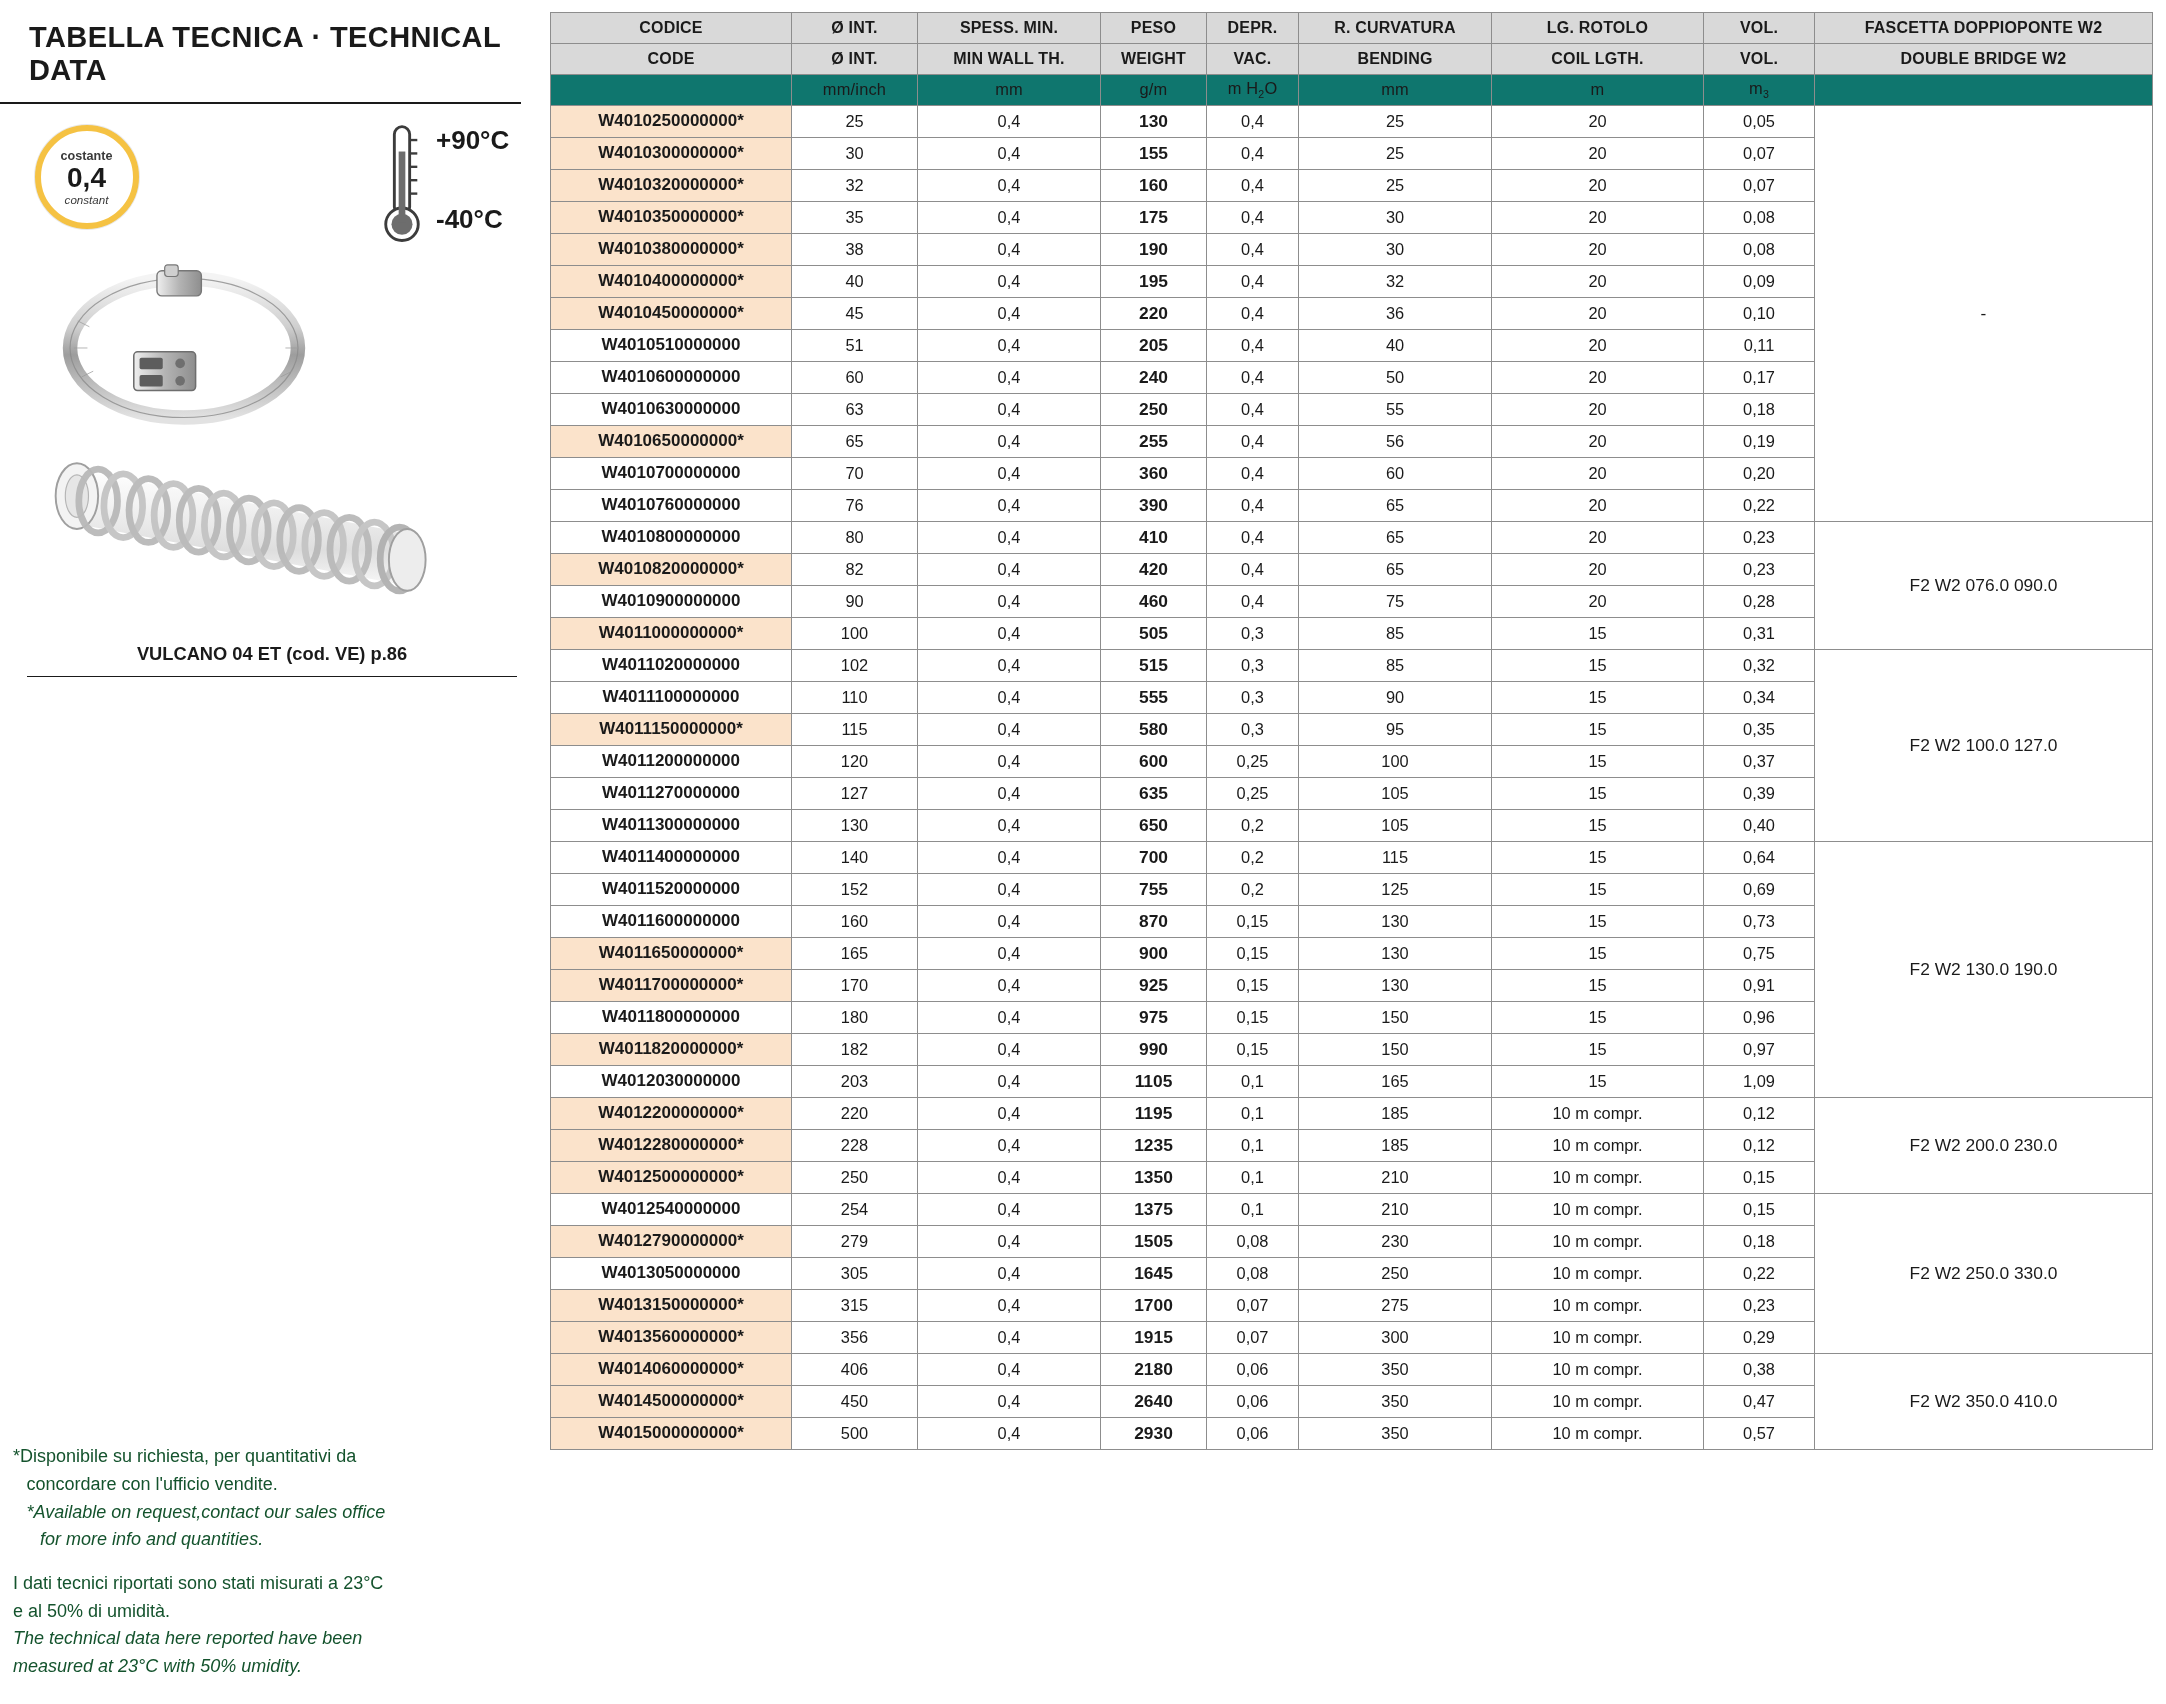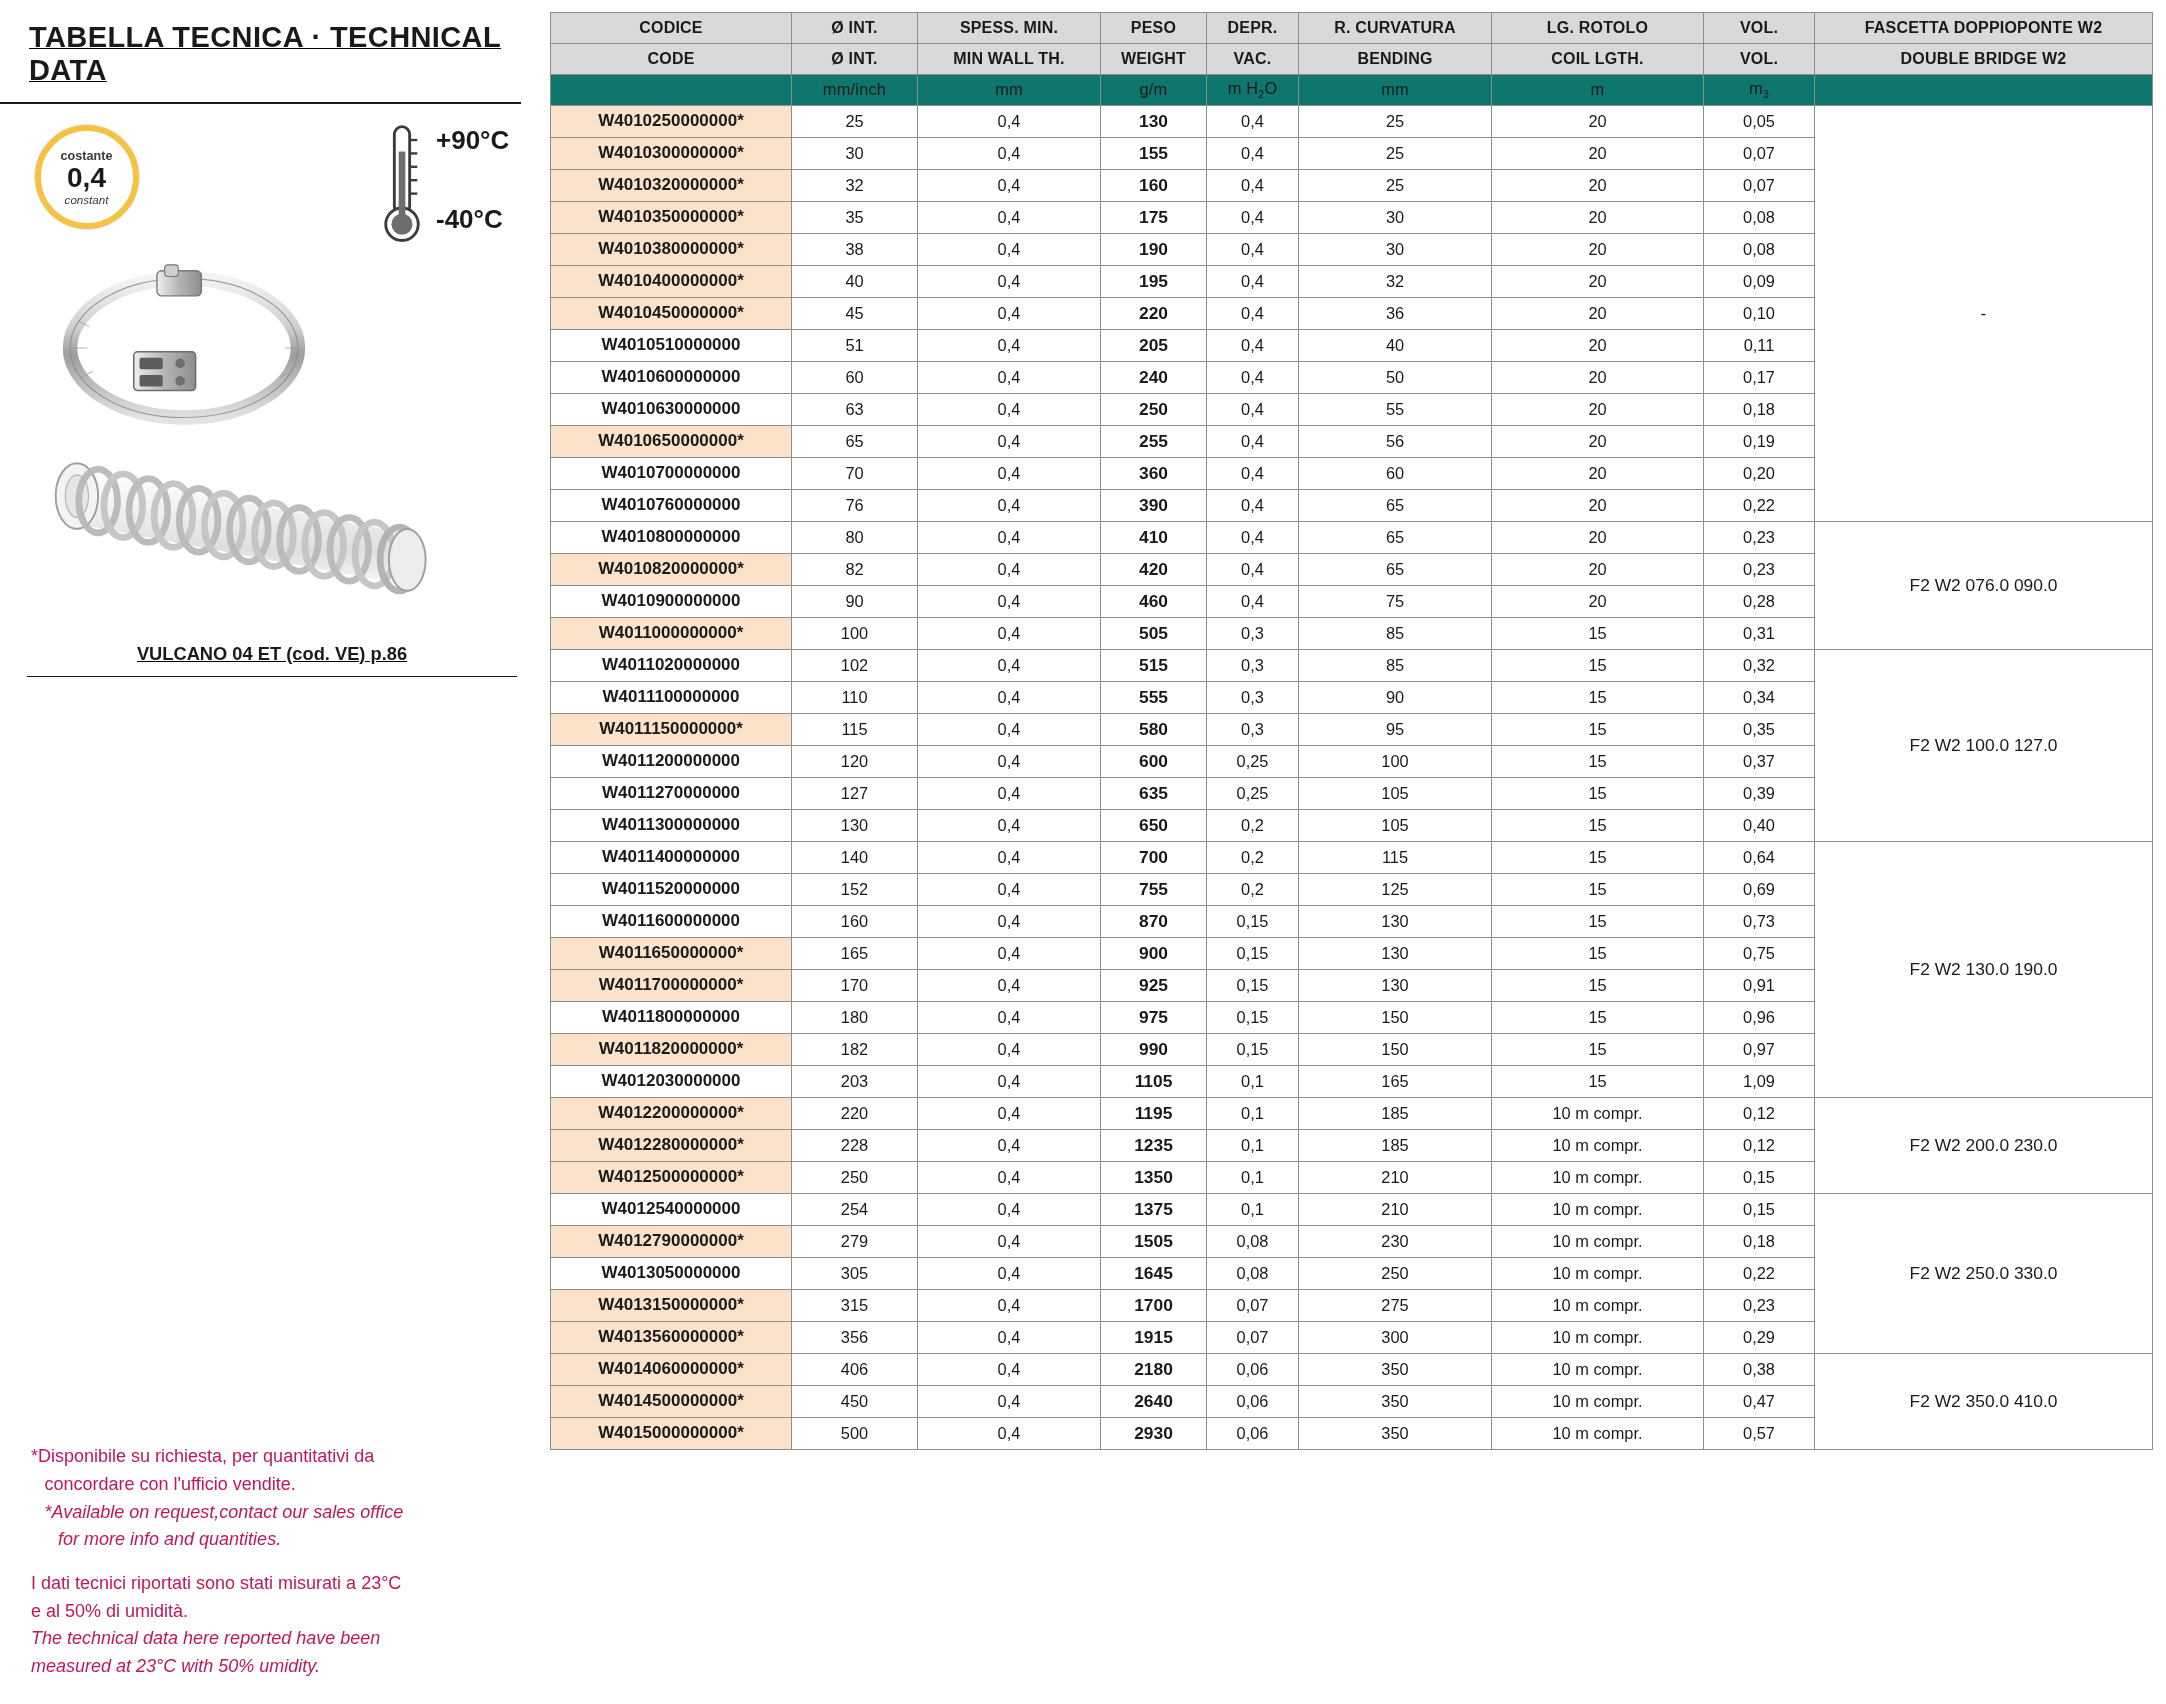--- a/index.html
+++ b/index.html
@@ -15,21 +15,20 @@
     background: #fff;
     overflow: hidden;
   }
   
   .left-panel {
     position: absolute;
     left: 0; top: 0;
     width: 550px;
     height: 1704px;
     padding: 0;
-    text-decoration: underline;
   }
   .title-bar {
     margin: 21px 0 0 0;
     padding: 0 0 15.4px 29px;
     border-bottom: 2.9px solid #1a1a1a;
     width: 521px;
   }
   .title-bar .t1 {
     font-size: 29px;
     font-weight: bold;
@@ -151,24 +150,24 @@
     padding-bottom: 11.6px;
     border-bottom: 1.9px solid #1a1a1a;
   }
   .cap-block2 .c1 {
     font-size: 18.3px;
     font-weight: bold;
     color: #1a1a1a;
   }
   .footnotes {
     position: absolute;
-    left: 31px;
+    left: 13px;
     bottom: 21px;
     width: 512px;
-    color: #be185d;
+    color: #14532d;
   }
   .footnotes p {
     margin: 0 0 3.9px 0;
     font-size: 18px;
     line-height: 1.33;
   }
   .footnotes .ital { font-style: italic; }
   .footnotes .gap { margin-top: 19.3px; }
   .fn-indent { padding-left: 13.5px; display: block; }
 

